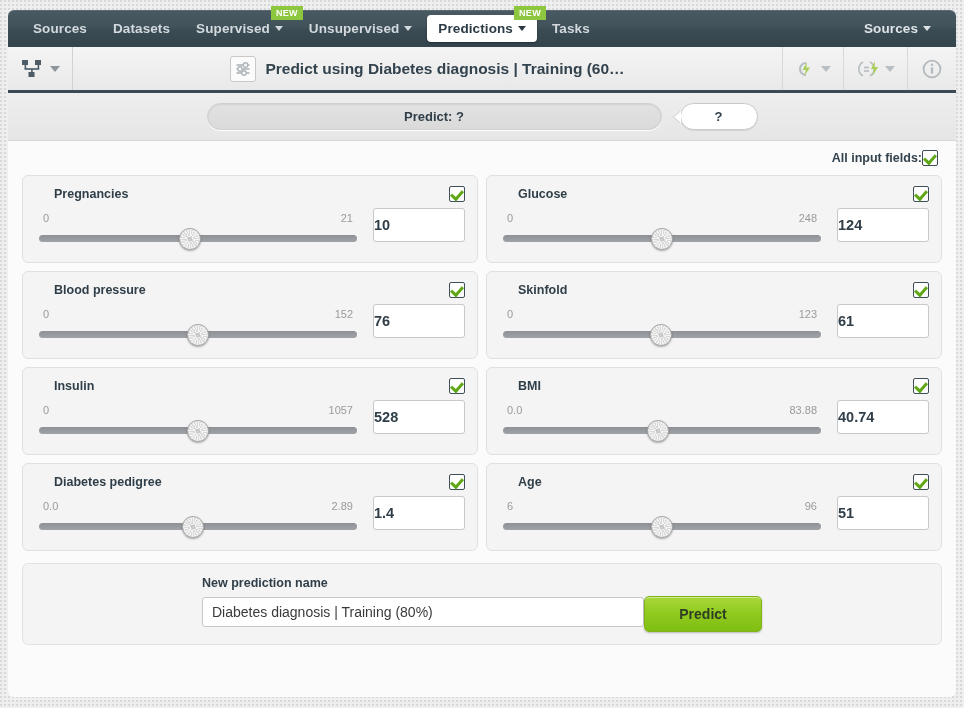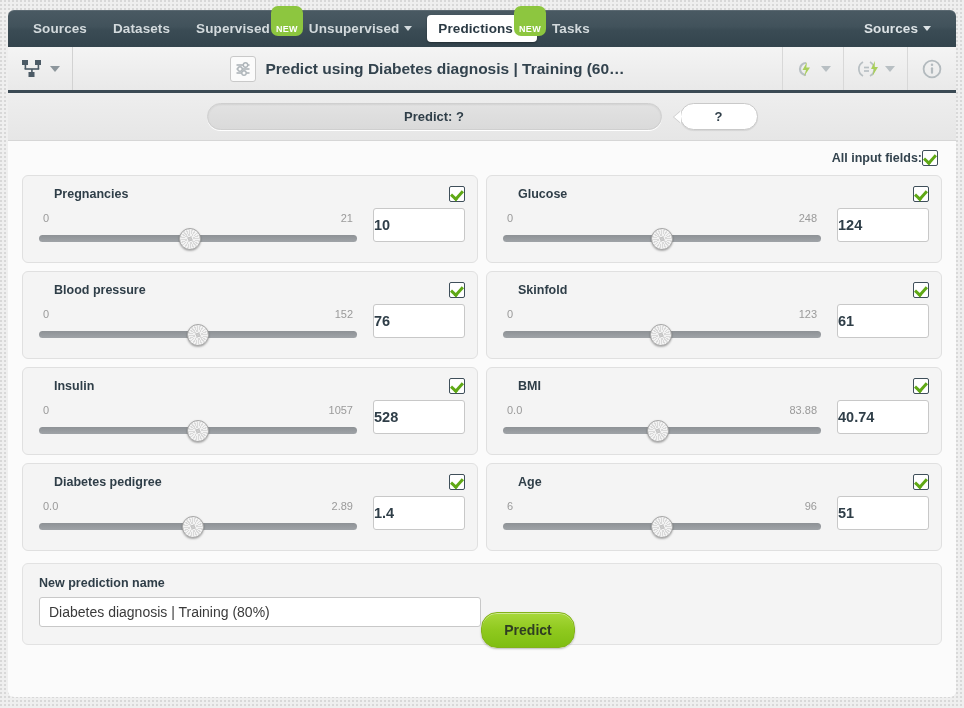--- a/index.html
+++ b/index.html
@@ -61,22 +61,22 @@
     top: -1px;
   }
   .badge-new {
     position: absolute;
     top: -9px;
     right: -9px;
     background: #8dc63f;
     color: #fff;
     font-size: 9px;
     font-weight: bold;
-    padding: 18px 5px 2px 5px;
-    border-radius: 7px;
+    padding: 2px 5px 2px 5px;
+    border-radius: 0;
     line-height: 10px;
     letter-spacing: .3px;
   }
   .nav-right { margin-left: auto; display: flex; align-items: center; }
   .nav-right .nav-item { color: #dde3e6; margin-right: 0; }
 
   
   .titlebar {
     height: 46px;
     background: linear-gradient(to bottom, #f4f4f4 0%, #e9e9e9 100%);
@@ -279,41 +279,41 @@
   
   .bottom-panel {
     margin-top: 12px;
     background: #f4f4f4;
     border: 1px solid #e2e2e2;
     border-radius: 6px;
     height: 82px;
     padding: 12px 16px;
     display: flex;
     align-items: flex-start;
-    justify-content: flex-start;
+    justify-content: center;
   }
   .np-label {
     font-size: 12.5px; font-weight: bold; color: #2f3e48;
     margin-bottom: 7px;
   }
   .np-input {
     width: 442px; height: 30px;
     border: 1px solid #c8c8c8;
     border-radius: 3px;
     background: #fff;
     font-size: 14px;
     color: #3a3a3a;
     padding: 0 9px;
     font-family: "Liberation Sans", sans-serif;
   }
   .predict-btn {
-    margin-top: 36px;
-    width: 94px; height: 36px;
+    margin-top: 20px;
+    width: 118px; height: 36px;
     border: 1px solid #83b219;
-    border-radius: 16px;
+    border-radius: 5px;
     background: linear-gradient(to bottom, #a8d83a 0%, #8fc91e 50%, #7fbe12 100%);
     color: #2f3e22;
     font-size: 14px; font-weight: bold;
     font-family: "Liberation Sans", sans-serif;
     cursor: pointer;
     box-shadow: 0 1px 2px rgba(0,0,0,.25), inset 0 1px 0 rgba(255,255,255,.45);
   }
 </style>
 </head>
 <body>

